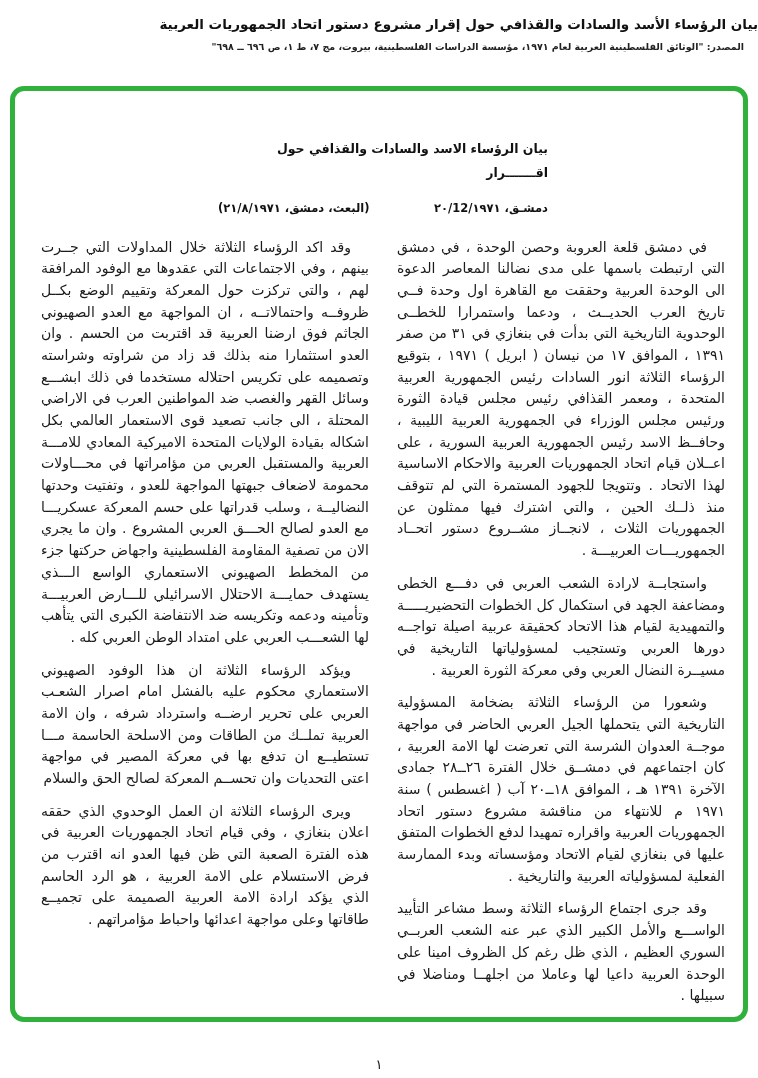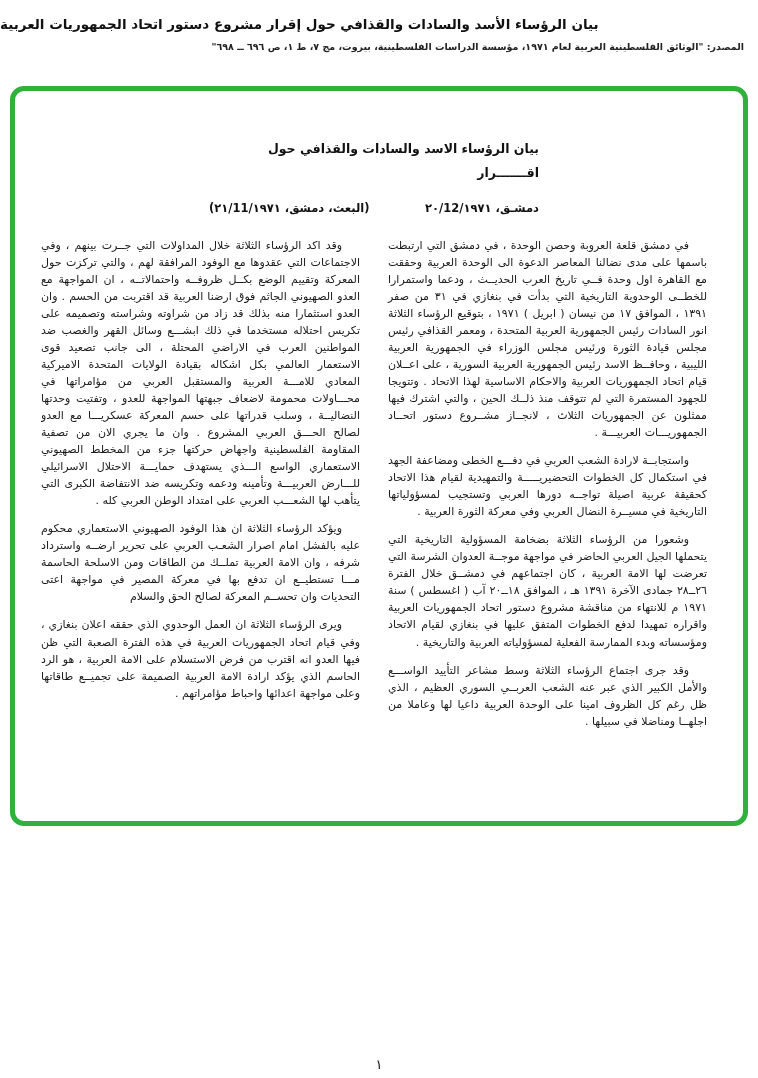--- a/index.html
+++ b/index.html
@@ -12,21 +12,21 @@
   .page {
     position: relative;
     width: 758px;
     height: 1078px;
     background: #ffffff;
     overflow: hidden;
   }
   
   .top-header {
     direction: rtl;
-    text-align: left;
+    text-align: right;
     padding-top: 16px;
   }
   .top-title {
     font-size: 13.5px;
     font-weight: bold;
     color: #111;
   }
   .top-source {
     direction: rtl;
     text-align: right;
@@ -34,25 +34,25 @@
     font-weight: bold;
     margin: 9px 14px 0 14px;
     color: #222;
   }
   
   .frame {
     position: absolute;
     left: 10px;
     top: 86px;
     width: 738px;
-    height: 740px;
+    height: 936px;
     box-sizing: border-box;
     border: 5px solid #2fb13c;
     border-radius: 14px;
-    padding: 46px 36px 16px 26px;
+    padding: 46px 18px 16px 26px;
     direction: rtl;
     overflow: hidden;
   }
   .doc-title {
     width: 330px;
     margin: 0 auto 16px auto;
     text-align: right;
     font-size: 12.5px;
     font-weight: bold;
     line-height: 1.9;
@@ -74,21 +74,21 @@
     direction: rtl;
     gap: 28px;
     height: 782px;
     overflow: hidden;
   }
   .col {
     flex: 1 1 0;
     min-width: 0;
     direction: rtl;
     text-align: justify;
-    font-size: 11px;
+    font-size: 14px;
     line-height: 1.55;
     color: #1a1a1a;
   }
   .col p {
     margin: 0 0 11px 0;
     text-indent: 18px;
   }
   
   .page-number {
     position: absolute;
@@ -112,21 +112,21 @@
   <div class="top-source">المصدر: "الوثائق الفلسطينية العربية لعام ١٩٧١، مؤسسة الدراسات الفلسطينية، بيروت، مج ٧، ط ١، ص ٦٩٦ ــ ٦٩٨"</div>
 
   <div class="frame" style="border-color: rgb(47, 177, 60);">
 
     <div class="doc-title">
       <div>بيان الرؤساء الاسد والسادات والقذافي حول اقـــــــرار</div>
     </div>
 
     <div class="dateline">
       <span>دمشـق، ٢٠/12/١٩٧١</span>
-      <span>(البعث، دمشق، ٢١/11/١٩٧١)</span>
+      <span>(البعث، دمشق، ٢١/٨/١٩٧١)</span>
     </div>
 
     <div class="columns">
 
       <div class="col">
         <p>في دمشق قلعة العروبة وحصن الوحدة ، في دمشق التي ارتبطت باسمها على مدى نضالنا المعاصر الدعوة الى الوحدة العربية وحققت مع القاهرة اول وحدة فــي تاريخ العرب الحديــث ، ودعما واستمرارا للخطــى الوحدوية التاريخية التي بدأت في بنغازي في ٣١ من صفر ١٣٩١ ، الموافق ١٧ من نيسان ( ابريل ) ١٩٧١ ، بتوقيع الرؤساء الثلاثة انور السادات رئيس الجمهورية العربية المتحدة ، ومعمر القذافي رئيس مجلس قيادة الثورة ورئيس مجلس الوزراء في الجمهورية العربية الليبية ، وحافــظ الاسد رئيس الجمهورية العربية السورية ، على اعــلان قيام اتحاد الجمهوريات العربية والاحكام الاساسية لهذا الاتحاد . وتتويجا للجهود المستمرة التي لم تتوقف منذ ذلــك الحين ، والتي اشترك فيها ممثلون عن الجمهوريات الثلاث ، لانجــاز مشــروع دستور اتحــاد الجمهوريـــات العربيـــة .</p>
         <p>واستجابــة لارادة الشعب العربي في دفـــع الخطى ومضاعفة الجهد في استكمال كل الخطوات التحضيريـــــة والتمهيدية لقيام هذا الاتحاد كحقيقة عربية اصيلة تواجــه دورها العربي وتستجيب لمسؤولياتها التاريخية في مسيــرة النضال العربي وفي معركة الثورة العربية .</p>
         <p>وشعورا من الرؤساء الثلاثة بضخامة المسؤولية التاريخية التي يتحملها الجيل العربي الحاضر في مواجهة موجــة العدوان الشرسة التي تعرضت لها الامة العربية ، كان اجتماعهم في دمشــق خلال الفترة ٢٦ــ٢٨ جمادى الآخرة ١٣٩١ هـ ، الموافق ١٨ــ٢٠ آب ( اغسطس ) سنة ١٩٧١ م للانتهاء من مناقشة مشروع دستور اتحاد الجمهوريات العربية واقراره تمهيدا لدفع الخطوات المتفق عليها في بنغازي لقيام الاتحاد ومؤسساته وبدء الممارسة الفعلية لمسؤولياته العربية والتاريخية .</p>
         <p>وقد جرى اجتماع الرؤساء الثلاثة وسط مشاعر التأييد الواســـع والأمل الكبير الذي عبر عنه الشعب العربــي السوري العظيم ، الذي ظل رغم كل الظروف امينا على الوحدة العربية داعيا لها وعاملا من اجلهــا ومناضلا في سبيلها .</p>
       </div>

